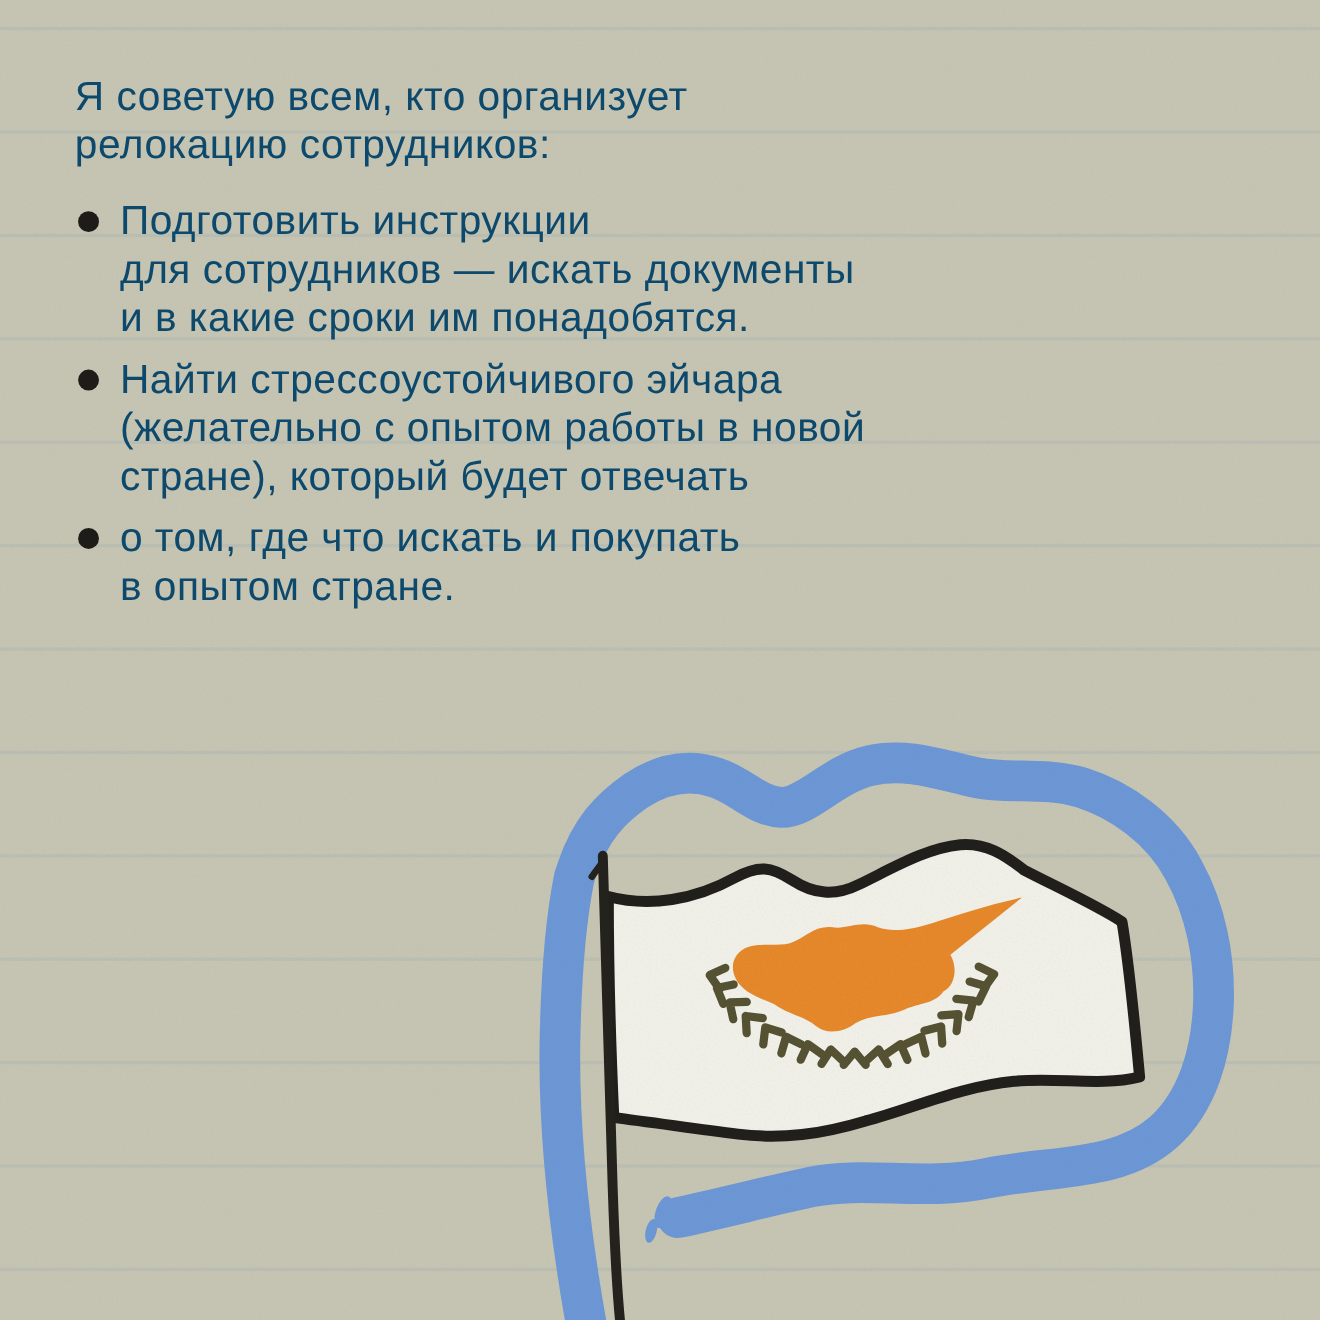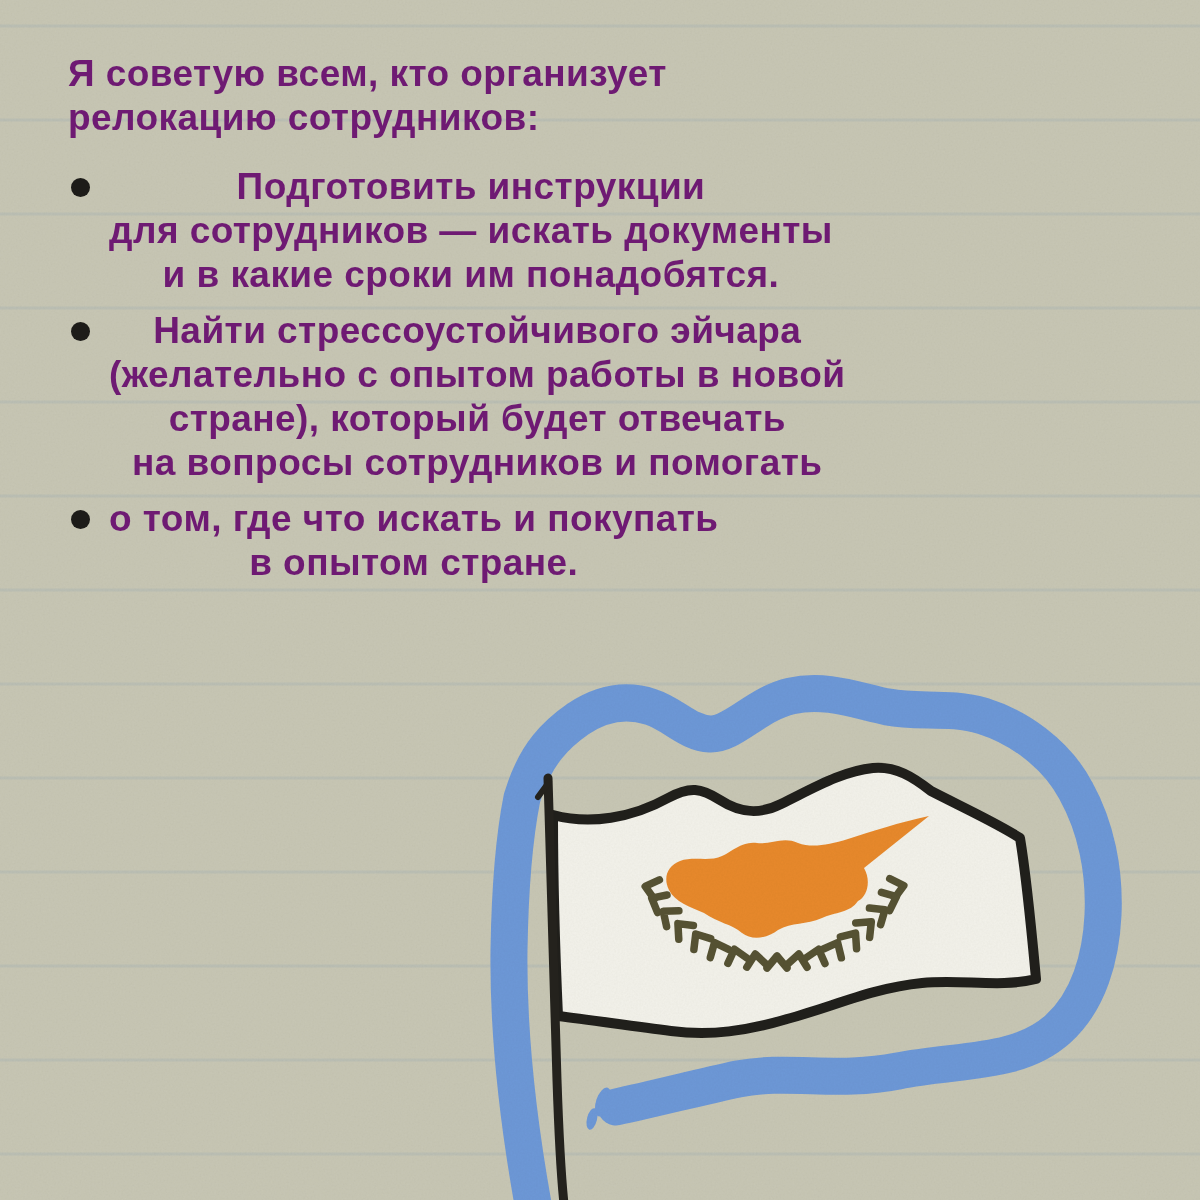--- a/index.html
+++ b/index.html
@@ -18,43 +18,43 @@
       rgba(125,155,180,0) 24px,
       rgba(125,155,180,0.16) 25px,
       rgba(125,155,180,0.16) 27px,
       rgba(125,155,180,0) 28px,
       rgba(125,155,180,0) 94px
     );
     pointer-events: none;
   }
   .content {
     position: absolute;
-    left: 68px; top: 52px;
+    left: 68px; top: 66px;
     width: 1020px;
-    color: #701a75;
+    color: #0c4a6e;
     font-size: 37px;
     line-height: 44px;
-    font-weight: 700;
+    font-weight: 400;
     letter-spacing: 0.012em;
   }
   .intro { margin-bottom: 25px; }
   .line { white-space: nowrap; }
   .bullet-row {
     display: flex;
     align-items: flex-start;
     margin-bottom: 12px;
   }
   .dot {
     flex: 0 0 auto;
     width: 19px; height: 19px;
     margin: 13px 0 0 3px;
     border-radius: 50%;
     background: #1d1c19;
   }
-  .bullet-text { margin-left: 19px; text-align: center; }
+  .bullet-text { margin-left: 19px; }
   .illustration {
     position: absolute; inset: 0;
     width: 1200px; height: 1200px;
   }
   .grain {
     position: absolute; inset: 0;
     width: 1200px; height: 1200px;
     opacity: 0.16;
     mix-blend-mode: multiply;
     pointer-events: none;
@@ -80,21 +80,20 @@
         <div class="line">и в какие сроки им понадобятся.</div>
       </div>
     </div>
 
     <div class="bullet-row">
       <span class="dot"></span>
       <div class="bullet-text">
         <div class="line">Найти стрессоустойчивого эйчара</div>
         <div class="line">(желательно с опытом работы в новой</div>
         <div class="line">стране), который будет отвечать</div>
-        <div class="line">на вопросы сотрудников и помогать</div>
       </div>
     </div>
 
     <div class="bullet-row">
       <span class="dot"></span>
       <div class="bullet-text">
         <div class="line">о том, где что искать и покупать</div>
         <div class="line">в опытом стране.</div>
       </div>
     </div>

